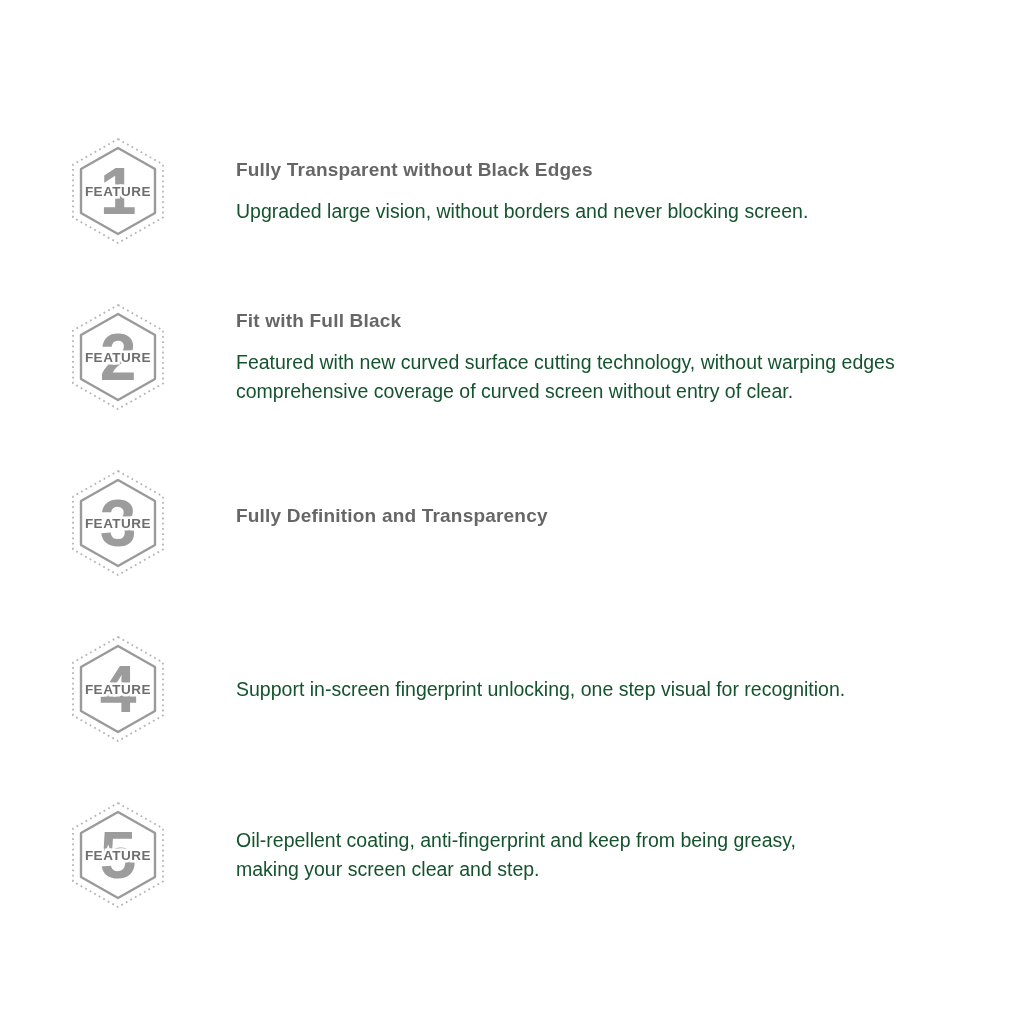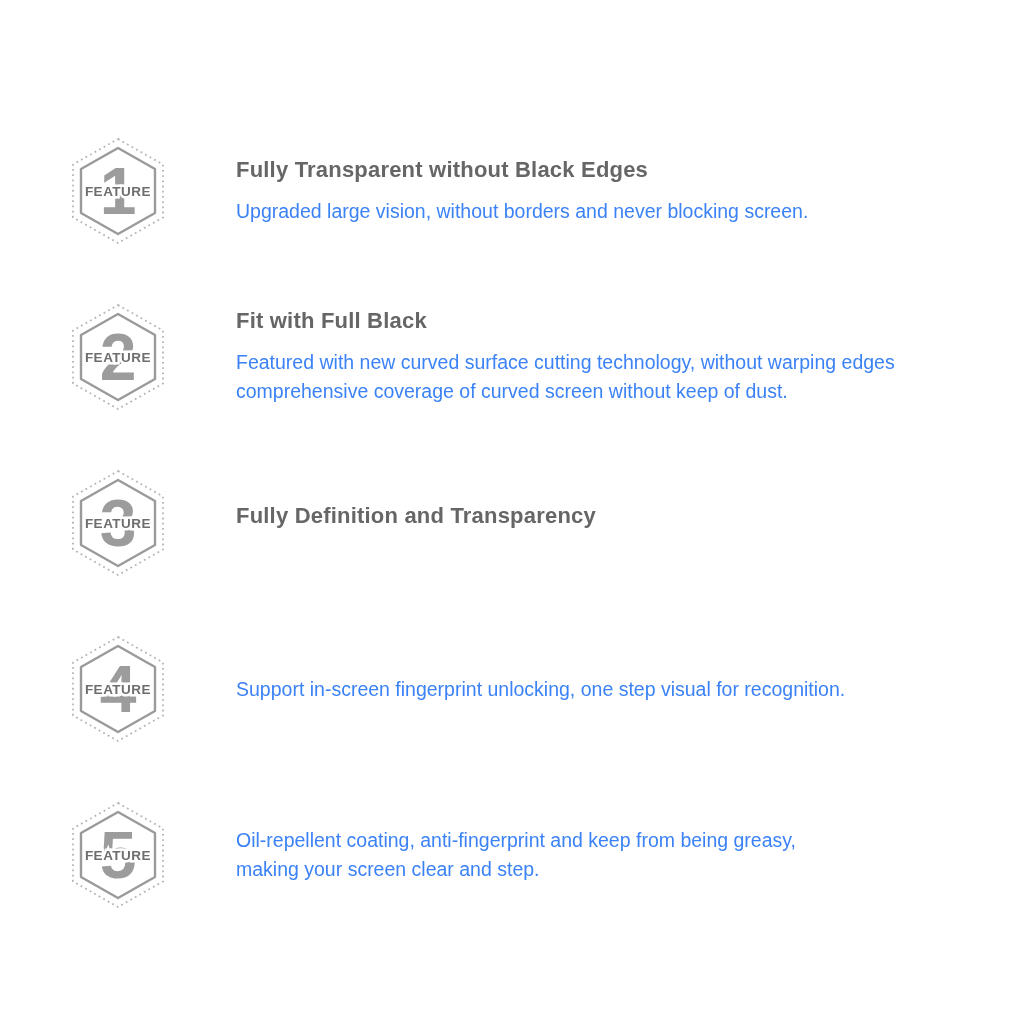--- a/index.html
+++ b/index.html
@@ -58,32 +58,32 @@
     stroke: #ffffff;
     stroke-width: 5px;
     paint-order: stroke;
     text-anchor: middle;
   }
   .text-block {
     margin-left: 68px;
   }
   .feature-title {
     margin: 0 0 14px 0;
-    font-size: 22px;
+    font-size: 19px;
     font-weight: bold;
     letter-spacing: 0.2px;
     line-height: 26px;
     color: #666666;
   }
   .feature-desc {
     margin: 0;
     font-size: 19.5px;
     font-weight: normal;
     line-height: 29px;
-    color: #3b82f6;
+    color: #14532d;
     white-space: pre-line;
   }
 </style>
 </head>
 <body>
 
 <div class="page">
 
   <section class="feature-row">
     <div class="badge">
@@ -105,21 +105,21 @@
       <svg viewBox="0 0 100 108" width="100" height="108">
         <polygon class="hex-outer" points="50,2 95,27.5 95,80.5 50,106 5,80.5 5,27.5"></polygon>
         <polygon class="hex-inner" points="50,11 87,32 87,76 50,97 13,76 13,32"></polygon>
         <text class="badge-number" x="50" y="77">2</text>
         <text class="badge-label" x="50" y="59">FEATURE</text>
       </svg>
     </div>
     <div class="text-block">
       <h2 class="feature-title">Fit with Full Black</h2>
       <p class="feature-desc">Featured with new curved surface cutting technology, without warping edges
-comprehensive coverage of curved screen without keep of dust.</p>
+comprehensive coverage of curved screen without entry of clear.</p>
     </div>
   </section>
 
   <section class="feature-row">
     <div class="badge">
       <svg viewBox="0 0 100 108" width="100" height="108">
         <polygon class="hex-outer" points="50,2 95,27.5 95,80.5 50,106 5,80.5 5,27.5"></polygon>
         <polygon class="hex-inner" points="50,11 87,32 87,76 50,97 13,76 13,32"></polygon>
         <text class="badge-number" x="50" y="77">3</text>
         <text class="badge-label" x="50" y="59">FEATURE</text>

